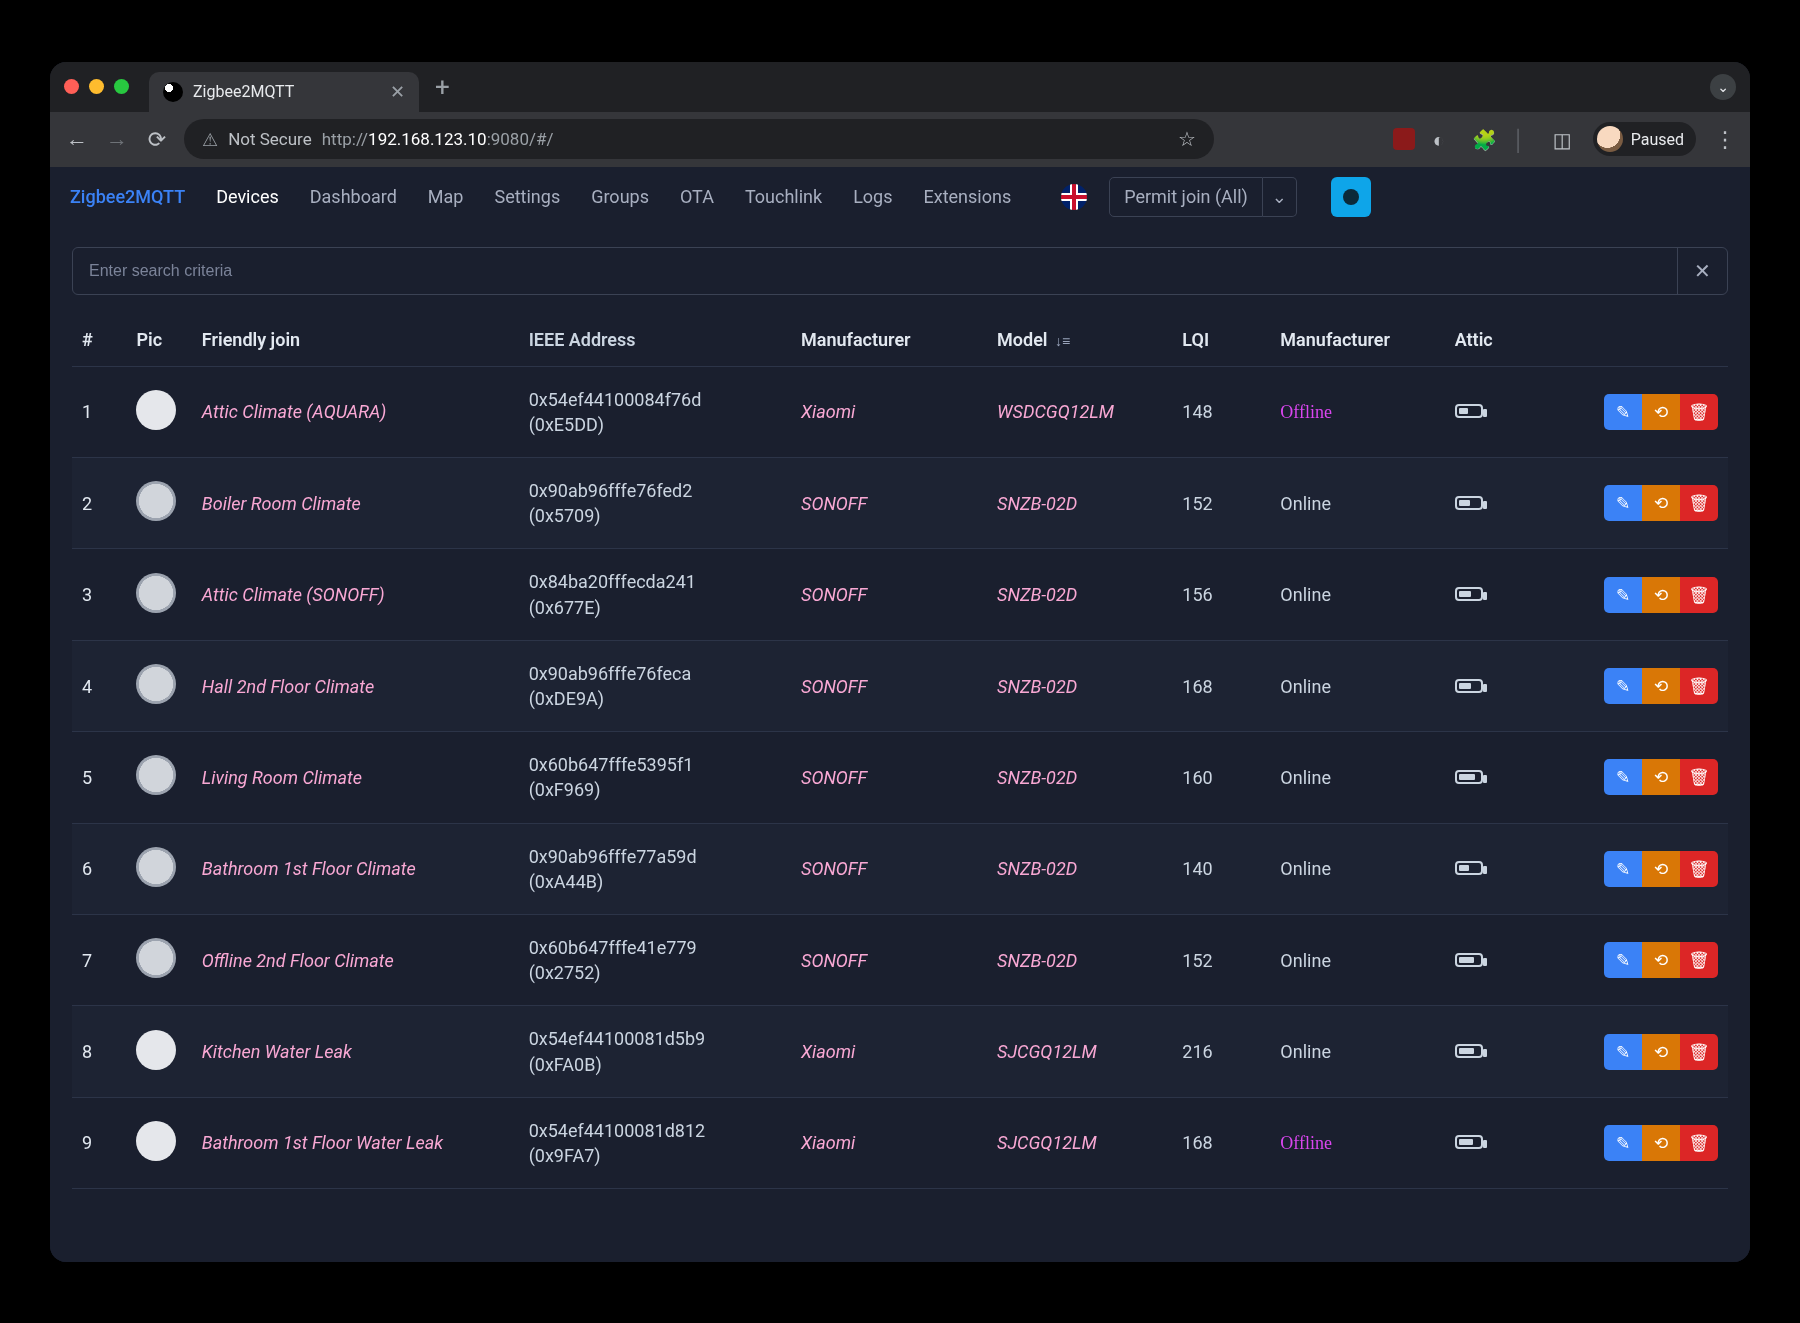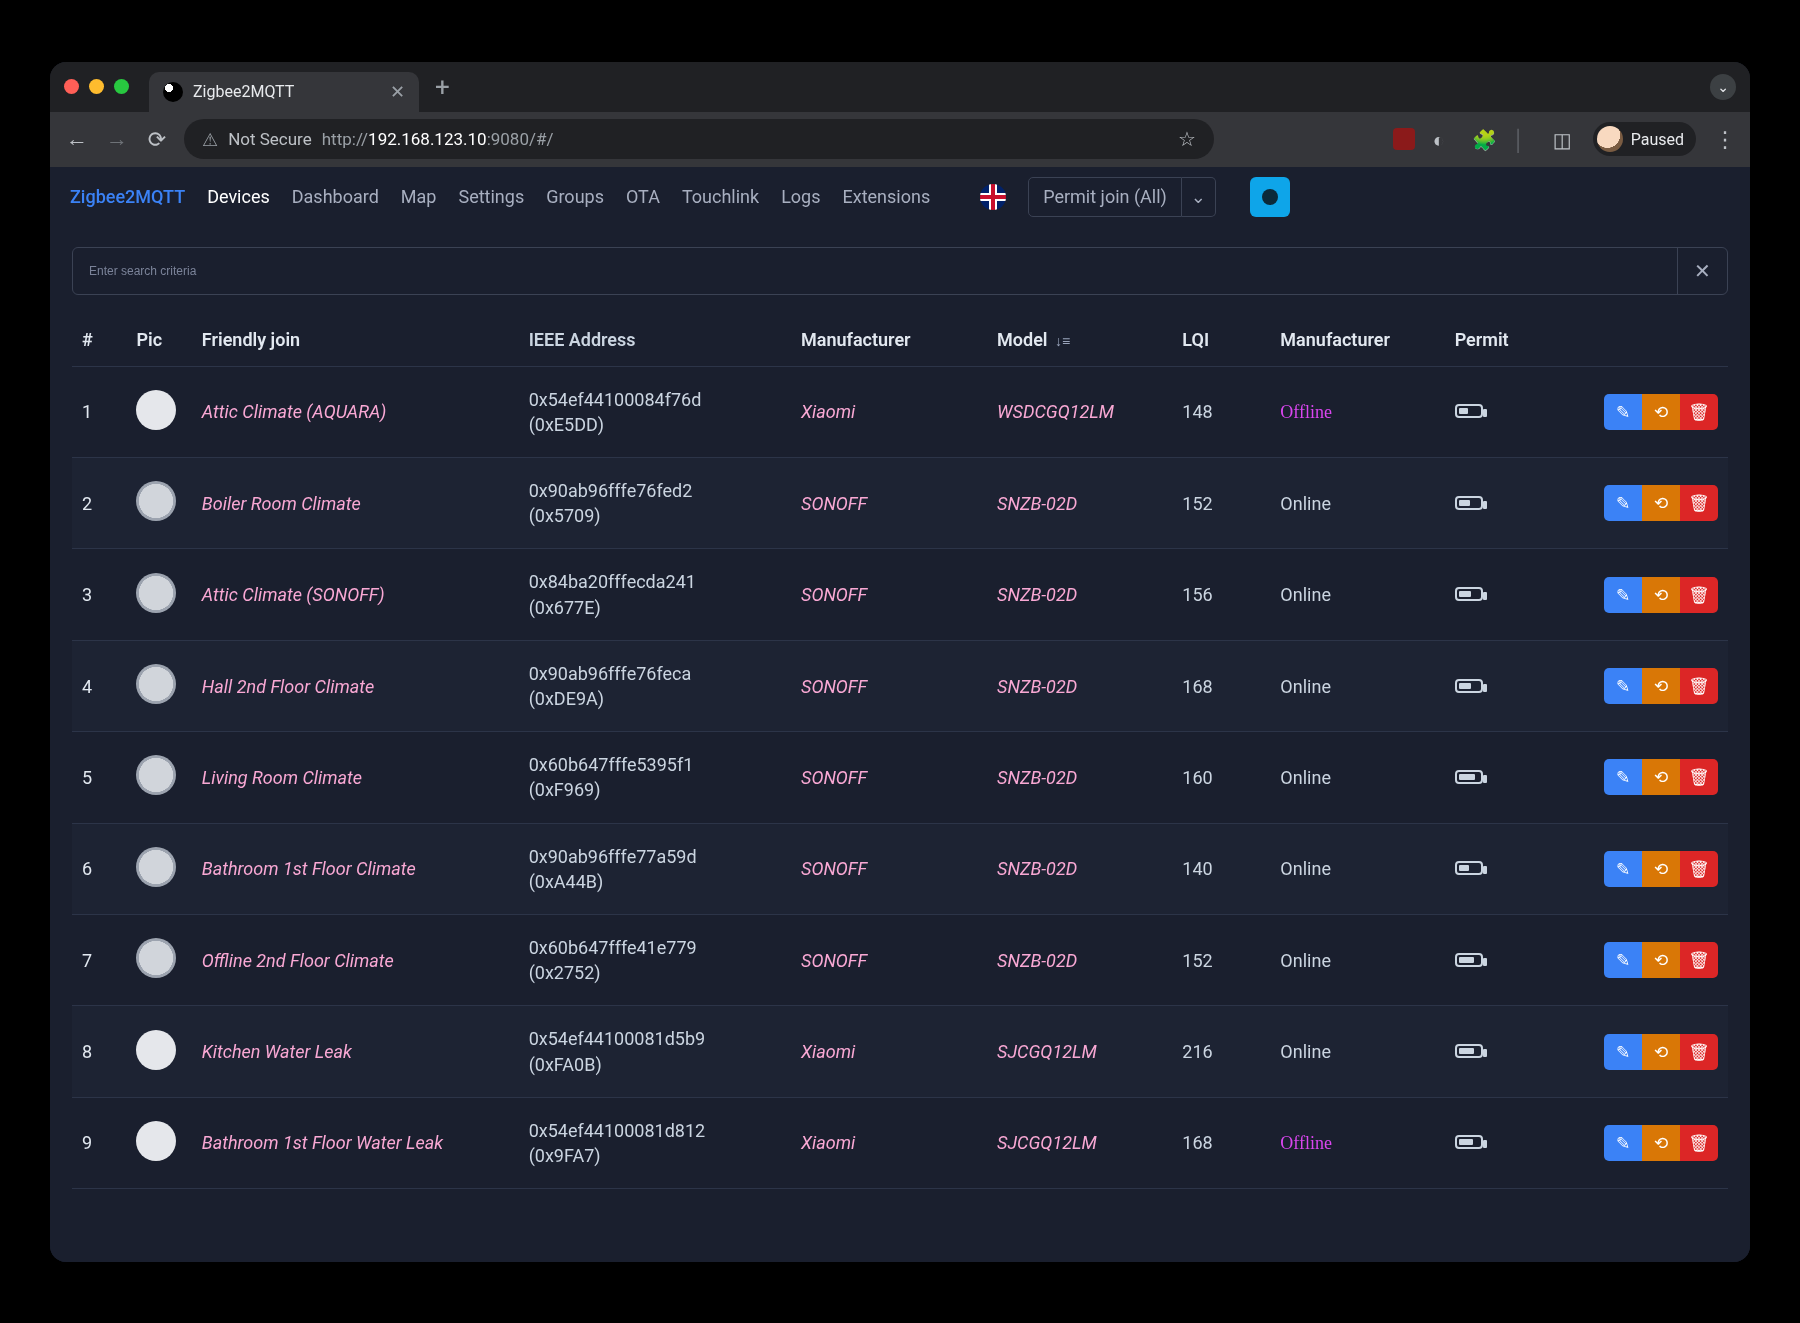--- a/index.html
+++ b/index.html
@@ -113,21 +113,21 @@
   .app-nav {
     height:60px;
     display:flex;
     align-items:center;
     padding:0 20px;
     gap:22px;
     color:#a8afc0;
     font-size:18px;
   }
   .brand { color:#3b82f6; font-weight:500; }
-  .nav-item { color:#a8afc0; }
+  .nav-item { color:#a8afc0;margin-left:9px; }
   .nav-item.active { color:#fff; }
   .flag {
     width:26px;height:26px;border-radius:50%;
     background:
       linear-gradient(#c8102e, #c8102e) center/100% 4px no-repeat,
       linear-gradient(#c8102e, #c8102e) center/4px 100% no-repeat,
       linear-gradient(#fff, #fff) center/100% 8px no-repeat,
       linear-gradient(#fff, #fff) center/8px 100% no-repeat,
       #012169;
     margin-left:6px;
@@ -169,21 +169,21 @@
     border:1px solid #3b4254;
     border-radius:6px;
     height:48px;
     margin-bottom:18px;
   }
   .search-input {
     flex:1;
     background:transparent;
     border:none;
     padding:0 16px;
-    font-size:12px;
+    font-size:16px;
     color:#f0abfc;
   }
   .search-input::placeholder { color:#7b8399; }
   .search-clear {
     width:50px;
     border-left:1px solid #3b4254;
     display:flex;align-items:center;justify-content:center;
     color:#a8afc0;font-size:20px;
   }
 
@@ -324,21 +324,21 @@
             <th class="col-num">#</th>
             <th class="col-pic">Pic</th>
             <th class="col-name">Friendly join</th>
             <th class="col-ieee">IEEE Address</th>
             <th class="col-man">Manufacturer</th>
             <th class="col-model">
               <span>Model</span><span class="sort-icons"> ↓≡</span>
             </th>
             <th class="col-lqi">LQI</th>
             <th class="col-avail">Manufacturer</th>
-            <th class="col-power">Permit</th>
+            <th class="col-power">Attic</th>
             <th class="col-actions"></th>
           </tr>
         </thead>
         <tbody id="device-rows">
             <tr>
     <td class="col-num">1</td>
     <td class="col-pic"><span class="device-pic "></span></td>
     <td class="col-name"><span class="link">Attic Climate (AQUARA)</span></td>
     <td class="col-ieee">0x54ef44100084f76d<br>(0xE5DD)</td>
     <td class="col-man"><span class="link">Xiaomi</span></td>

